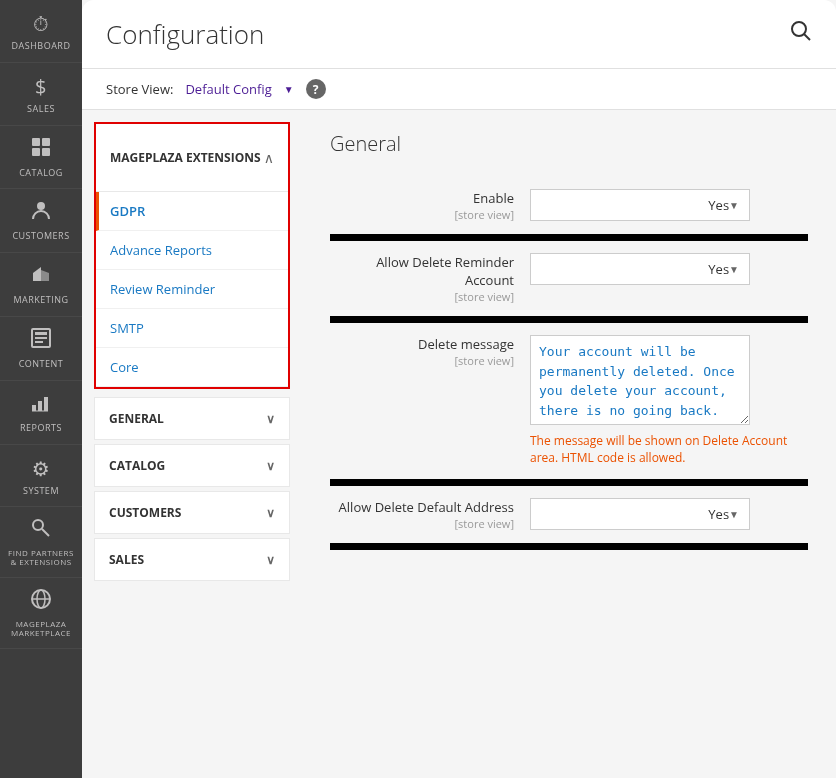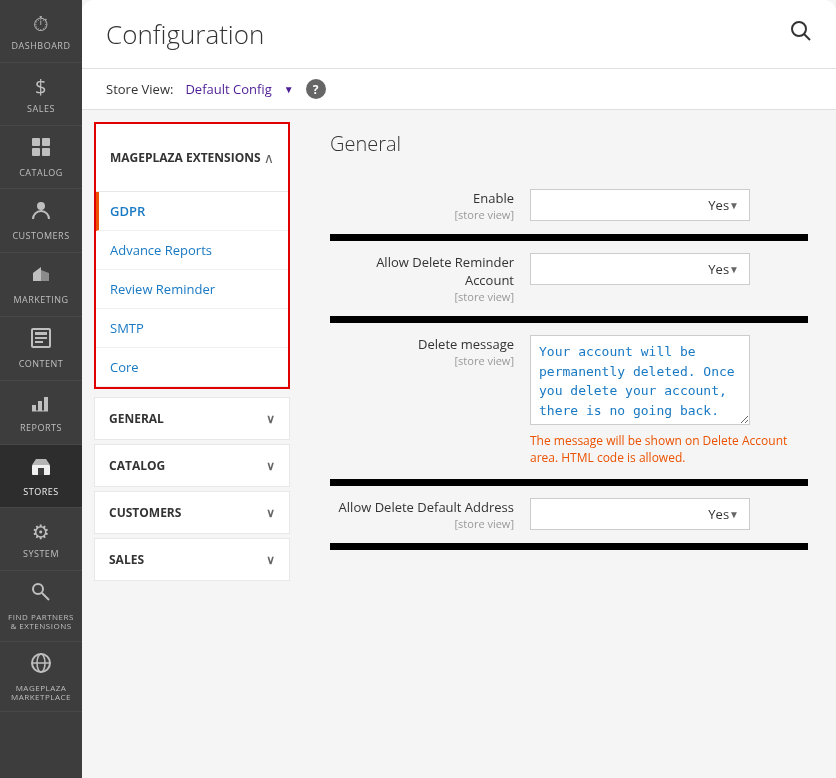--- a/index.html
+++ b/index.html
@@ -275,30 +275,20 @@
     <span class="icon">
       <svg width="22" height="22" viewBox="0 0 22 22" fill="none" xmlns="http://www.w3.org/2000/svg">
         <rect x="2" y="14" width="4" height="6" fill="#c0bfbf"></rect>
         <rect x="8" y="10" width="4" height="10" fill="#c0bfbf"></rect>
         <rect x="14" y="6" width="4" height="14" fill="#c0bfbf"></rect>
         <line x1="2" y1="20" x2="18" y2="20" stroke="#c0bfbf" stroke-width="1"></line>
       </svg>
     </span>
     <span class="label">REPORTS</span>
   </div>
-  <div class="sidebar-item active">
-    <span class="icon">
-      <svg width="22" height="22" viewBox="0 0 22 22" fill="none" xmlns="http://www.w3.org/2000/svg">
-        <rect x="2" y="10" width="18" height="10" rx="1" fill="#f0f0f0"></rect>
-        <path d="M2 10 L6 4 L16 4 L20 10 Z" fill="#f0f0f0" opacity="0.7"></path>
-        <rect x="8" y="13" width="6" height="7" fill="#3d3d3d"></rect>
-      </svg>
-    </span>
-    <span class="label">STORES</span>
-  </div>
   <div class="sidebar-item">
     <span class="icon">⚙</span>
     <span class="label">SYSTEM</span>
   </div>
   <div class="sidebar-item">
     <span class="icon">
       <svg width="22" height="22" viewBox="0 0 22 22" fill="none" xmlns="http://www.w3.org/2000/svg">
         <circle cx="8" cy="8" r="5" stroke="#c0bfbf" stroke-width="2" fill="none"></circle>
         <line x1="12" y1="12" x2="19" y2="19" stroke="#c0bfbf" stroke-width="2"></line>
       </svg>

